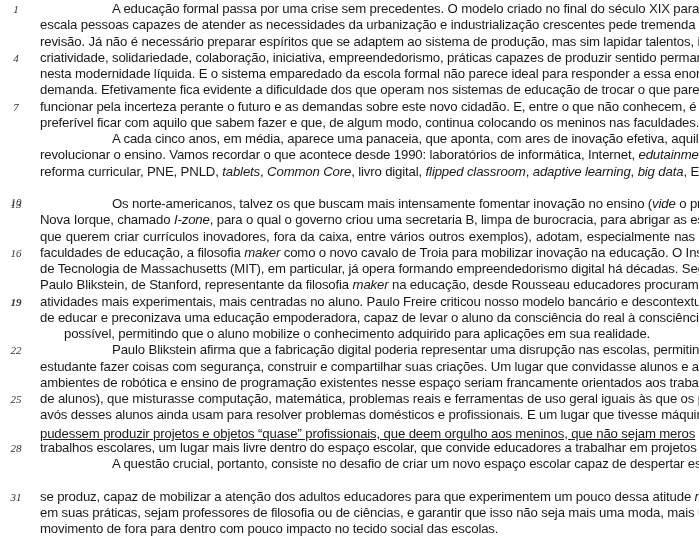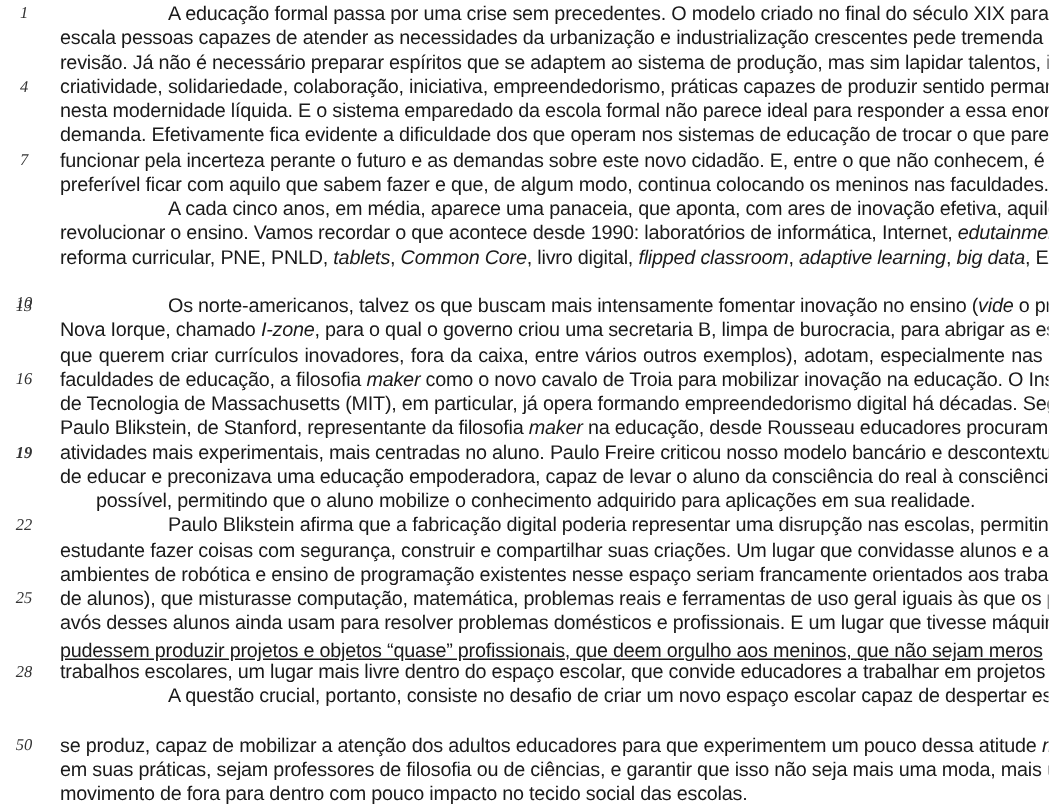--- a/index.html
+++ b/index.html
@@ -58,16 +58,16 @@
     <div class="line" style="top: 358.5px;">estudante fazer coisas com segurança, construir e compartilhar suas criações. Um lugar que convidasse alunos e alunas (os</div>
     <div class="line" style="top: 374.75px;">ambientes de robótica e ensino de programação existentes nesse espaço seriam francamente orientados aos trabalhos</div>
     <div class="line" style="top: 391px;">de alunos), que misturasse computação, matemática, problemas reais e ferramentas de uso geral iguais às que os pais e</div>
     <div class="num" style="top: 391px;">25</div>
     <div class="line" style="top: 407.25px;">avós desses alunos ainda usam para resolver problemas domésticos e profissionais. E um lugar que tivesse máquinas que</div>
     <div class="line" style="top: 426px; text-decoration: underline;">pudessem produzir projetos e objetos “quase” profissionais, que deem orgulho aos meninos, que não sejam meros</div>
     <div class="line last" style="top: 439.75px;">trabalhos escolares, um lugar mais livre dentro do espaço escolar, que convide educadores a trabalhar em projetos abertos.</div>
     <div class="num" style="top: 439.75px;">28</div>
     <div class="line indent" style="top: 456px;">A questão crucial, portanto, consiste no desafio de criar um novo espaço escolar capaz de despertar essas atitudes</div>
     <div class="line" style="top: 488.5px;">se produz, capaz de mobilizar a atenção dos adultos educadores para que experimentem um pouco dessa atitude <i>maker</i></div>
-    <div class="num" style="top: 488.5px;">50</div>
+    <div class="num" style="top: 488.5px;">31</div>
     <div class="line" style="top: 504.75px;">em suas práticas, sejam professores de filosofia ou de ciências, e garantir que isso não seja mais uma moda, mais um</div>
     <div class="line last" style="top: 521px;">movimento de fora para dentro com pouco impacto no tecido social das escolas.</div>
   </div>
 
 </body></html>

